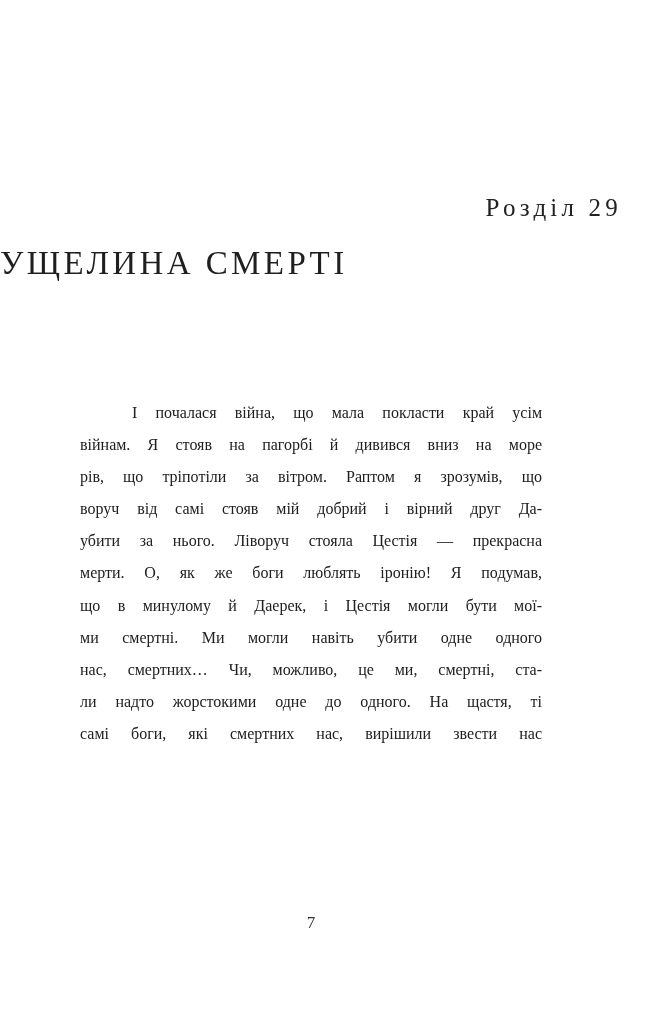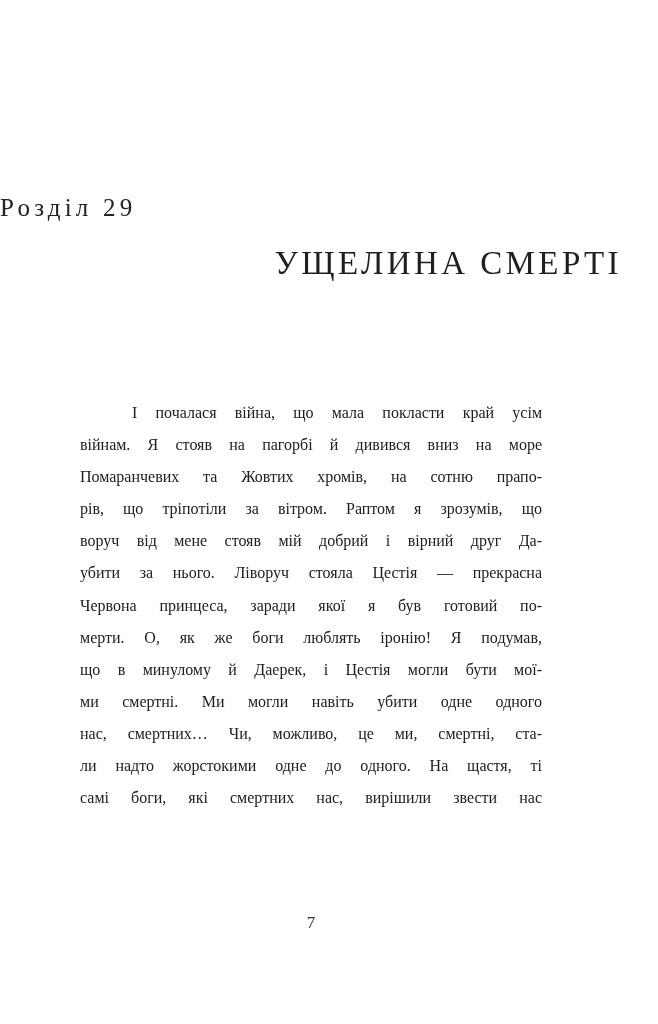--- a/index.html
+++ b/index.html
@@ -20,33 +20,33 @@
       left: 0; top: 0;
       width: 658px;
       height: 1024px;
       background: #ffffff;
     }
     .chapter-number {
       position: absolute;
       left: 0;
       width: 622px;
       top: 190px;
-      text-align: left;
+      text-align: right;
       font-family: "Liberation Serif", "DejaVu Serif", serif;
       font-size: 25px;
       letter-spacing: 4.2px;
       color: #222;
       line-height: 36px;
     }
     .chapter-title {
       position: absolute;
       left: 0;
       width: 622px;
       top: 241px;
-      text-align: right;
+      text-align: left;
       font-family: "Liberation Serif", "DejaVu Serif", serif;
       font-size: 33px;
       letter-spacing: 3.4px;
       color: #1f1f1f;
       line-height: 44px;
     }
     .body-text {
       position: absolute;
       left: 80px;
       top: 397px;
@@ -83,25 +83,23 @@
 
 <div class="page">
 
   <div class="chapter-number">Розділ 29</div>
 
   <div class="chapter-title">УЩЕЛИНА СМЕРТІ</div>
 
   <div class="body-text">
     <span class="line indent">І почалася війна, що мала покласти край усім</span>
     <span class="line">війнам. Я стояв на пагорбі й дивився вниз на море</span>
-    <span class="line">Помаранчевих та Жовтих хромів, на сотню прапо-</span>
     <span class="line">рів, що тріпотіли за вітром. Раптом я зрозумів, що</span>
-    <span class="line">воруч від мене стояв мій добрий і вірний друг Да-</span>
+    <span class="line">воруч від самі стояв мій добрий і вірний друг Да-</span>
     <span class="line">убити за нього. Ліворуч стояла Цестія — прекрасна</span>
-    <span class="line">Червона принцеса, заради якої я був готовий по-</span>
     <span class="line">мерти. О, як же боги люблять іронію! Я подумав,</span>
     <span class="line">що в минулому й Даерек, і Цестія могли бути мої-</span>
     <span class="line">ми смертні. Ми могли навіть убити одне одного</span>
     <span class="line">нас, смертних… Чи, можливо, це ми, смертні, ста-</span>
     <span class="line">ли надто жорстокими одне до одного. На щастя, ті</span>
     <span class="line">самі боги, які смертних нас, вирішили звести нас</span>
   </div>
 
   <div class="page-number">7</div>
 

